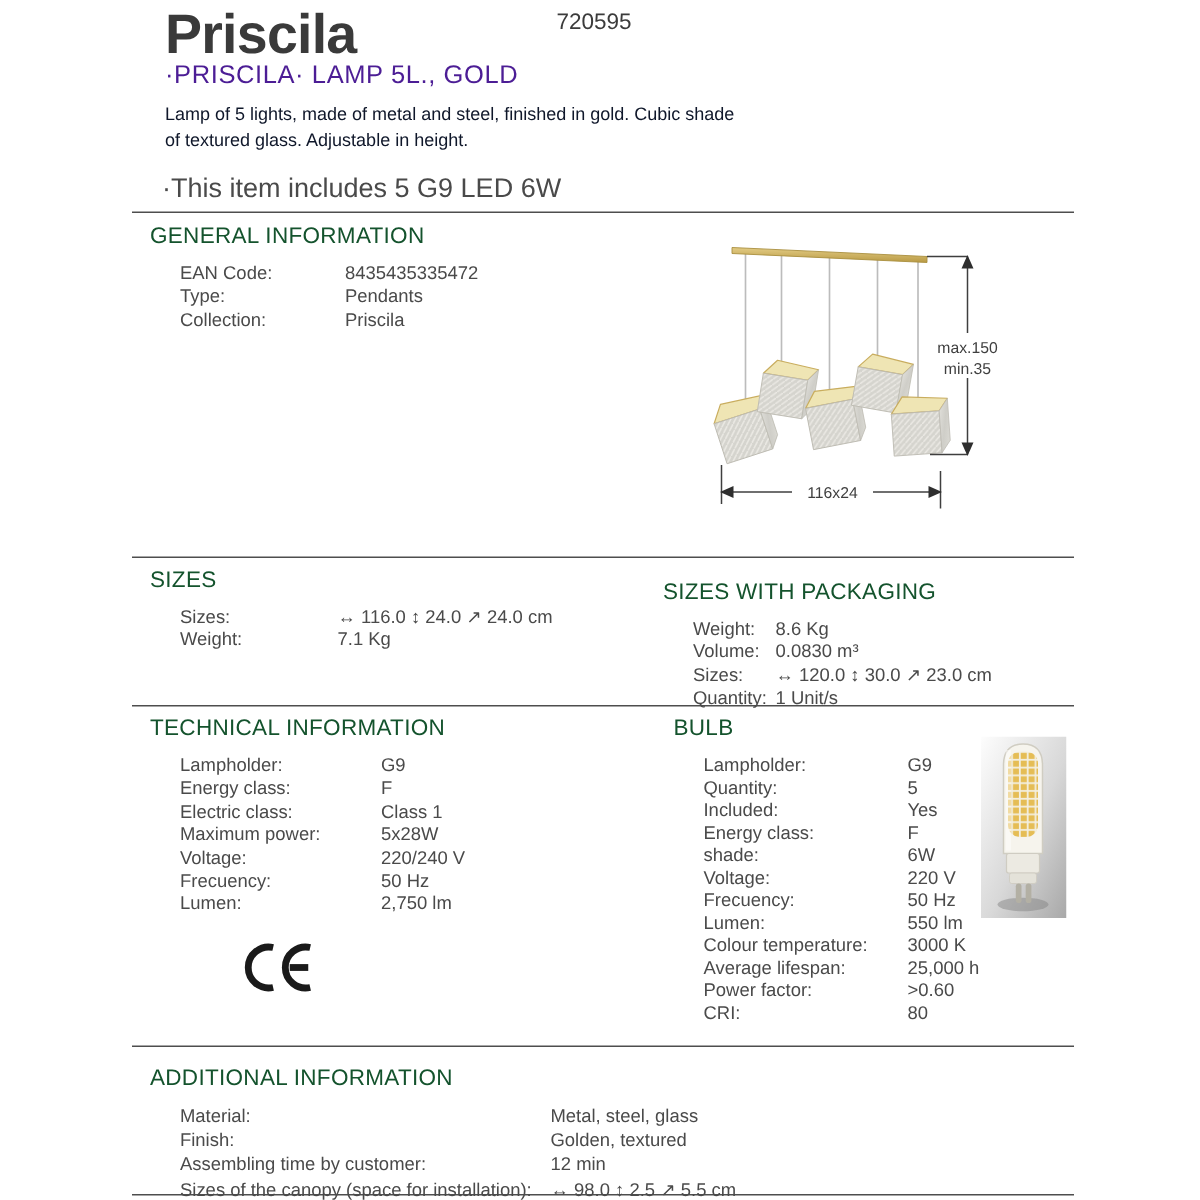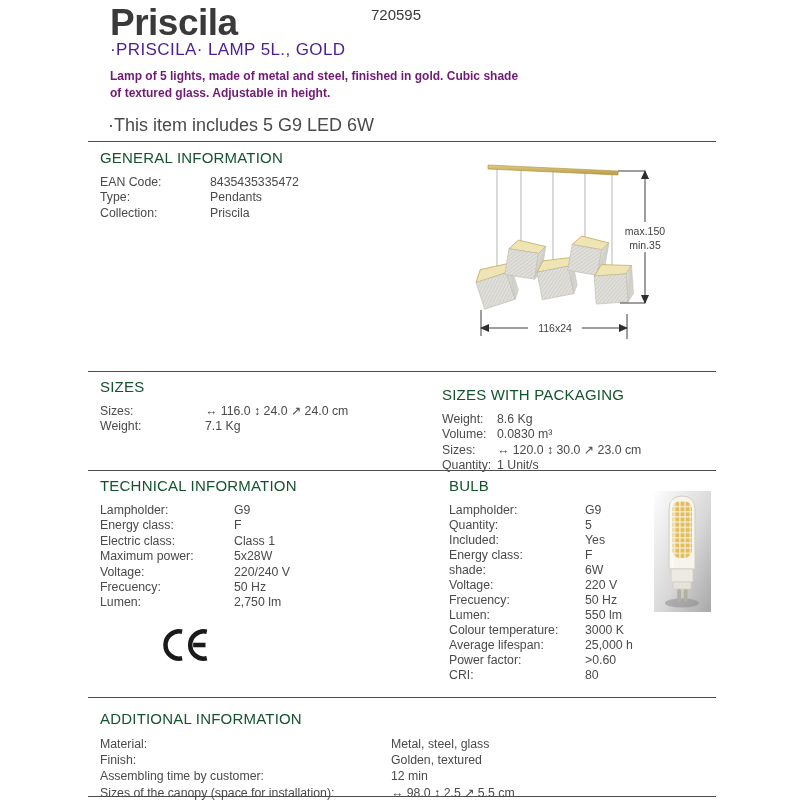--- a/index.html
+++ b/index.html
@@ -5,30 +5,30 @@
   * { margin:0; padding:0; box-sizing:border-box; }
   html,body { background:#fff; }
   body { width:800px; height:800px; font-family:"Liberation Sans", sans-serif; color:#4a4a4a; }
   .page { position:relative; width:800px; height:800px; background:#fff; overflow:hidden; }
 
   .rule { position:absolute; left:88px; width:628px; height:0; border-top:1px solid #4e4e4e; }
 
   .title { position:absolute; left:110px; top:2px; font-size:37px; line-height:42px; font-weight:600; color:#3a3a3a; letter-spacing:-0.5px; }
   .code  { position:absolute; left:371px; top:6px; font-size:15px; color:#3b3b3b; }
   .subtitle { position:absolute; left:110px; top:40px; font-size:17px; color:#4c1d95; letter-spacing:.4px; }
-  .desc { position:absolute; left:110px; top:68px; font-size:12px; line-height:16.5px; color:#701a75; white-space:nowrap;font-weight:bold; }
+  .desc { position:absolute; left:110px; top:68px; font-size:12px; line-height:16.5px; color:#0f172a; white-space:nowrap; }
   .includes { position:absolute; left:108px; top:115px; font-size:18px; color:#4a4a4a; }
 
   .section { position:absolute; }
   .heading { font-size:15px; line-height:18px; color:#14532d; letter-spacing:.2px; }
   .rows { margin-top:8px; }
-  .row { display:flex; font-size:12.3px; line-height:15.4px; white-space:nowrap; }
+  .row { display:flex; font-size:12.3px; line-height:15.4px; white-space:nowrap;margin-left:20px; }
   .row .lbl { flex:0 0 auto; width:var(--lw,110px); }
   .rows-tight .row { line-height:15px; }
-  .rows-wide .row { line-height:16.2px;gap:44px; }
+  .rows-wide .row { line-height:16.2px; }
 
   .diagram { position:absolute; left:468px; top:148px; }
   .ce { position:absolute; left:160px; top:626px; }
   .bulb-photo { position:absolute; left:654px; top:491px; }
 </style>
 </head>
 <body>
 
 <div class="page">
 

